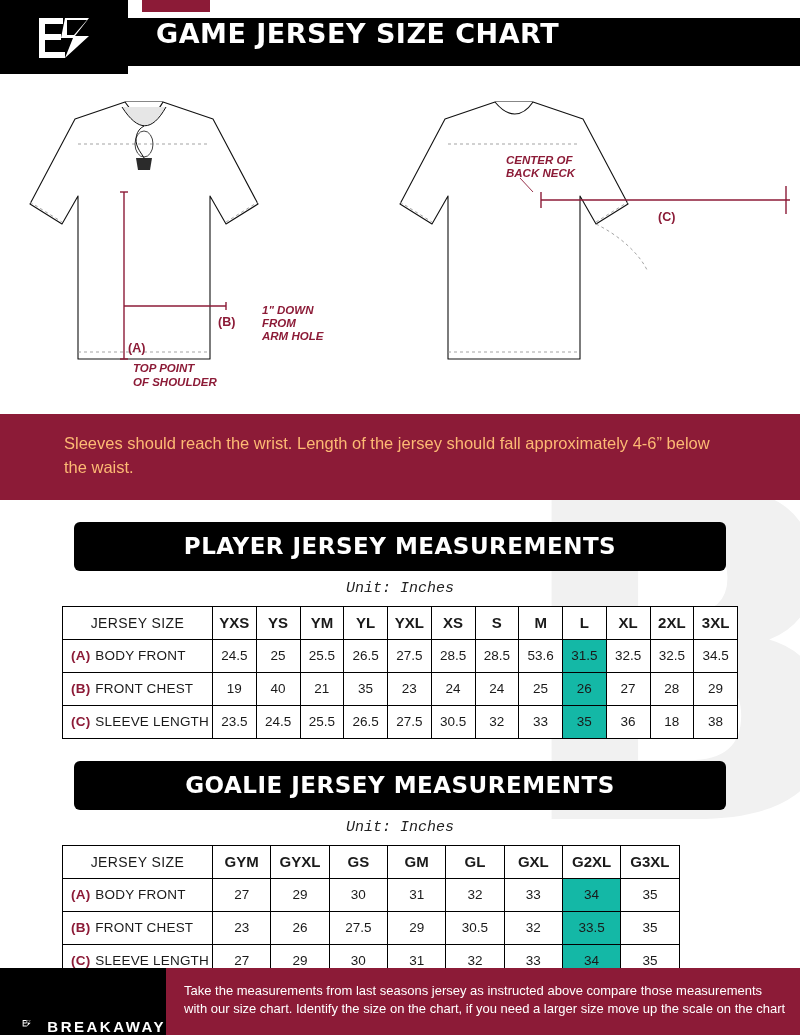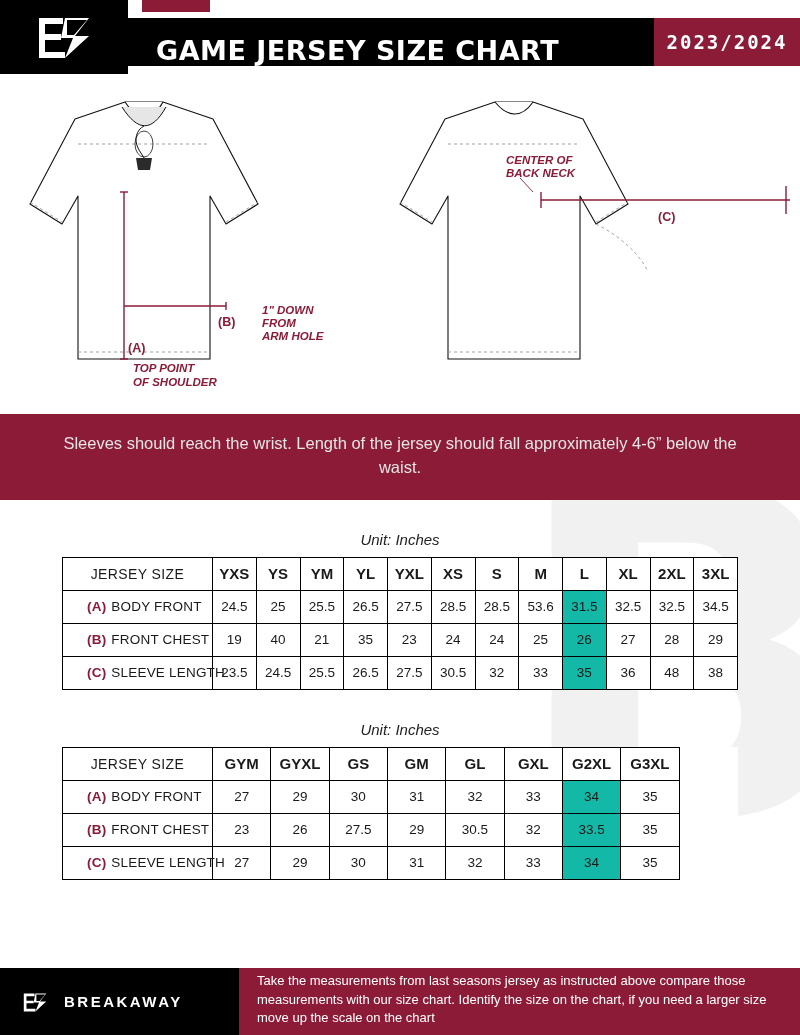--- a/index.html
+++ b/index.html
@@ -43,21 +43,21 @@
     background: #000000;
     display: flex; align-items: center; justify-content: center;
   }
   .logo-mark {
     width: 58px; height: 46px; position: relative;
   }
   .title-plate {
     position: absolute; left: 128px; top: 18px;
     right: 0; height: 48px;
     background: #000000;
-    display: flex; align-items: flex-end;
+    display: flex; align-items: flex-start;
   }
   .title-plate .title {
     color: #ffffff;
     font-family: "DejaVu Sans", sans-serif;
     font-weight: bold;
     font-size: 27px;
     letter-spacing: 0.5px;
     padding-left: 28px;
     flex: 1;
     white-space: nowrap;
@@ -83,23 +83,23 @@
     position: relative;
     height: 340px;
     background: #ffffff;
     z-index: 2;
   }
   .diagram svg { display: block; }
 
   
   .note-band {
     background: #8c1b37;
-    color: #e5e5e5;
-    text-align: center;
-    padding: 18px 41px 20px;
+    color: #fdba74;
+    text-align: left;
+    padding: 18px 64px 20px;
     font-size: 16.5px;
     line-height: 1.45;
     position: relative; z-index: 2;
   }
 
   
   .section {
     position: relative; z-index: 2;
     background: transparent;
     padding: 0 62px;
@@ -116,20 +116,21 @@
     padding: 11px 10px 12px;
     border-radius: 6px;
     margin: 0 12px;
   }
   .unit {
     text-align: center;
     font-style: italic;
     font-size: 15px;
     color: #222;
     margin: 9px 0 9px;
+    font-family: Liberation Mono, monospace;
   }
 
   table {
     width: 100%;
     border-collapse: collapse;
     background: #ffffff;
     table-layout: fixed;
   }
   th, td {
     border: 1px solid #000000;
@@ -138,21 +139,21 @@
     height: 33px;
     padding: 0 2px;
     background: #ffffff;
   }
   th {
     font-weight: bold;
     font-size: 15px;
   }
   .rowlabel {
     text-align: left;
-    padding-left: 24px;
+    padding-left: 8px;
     font-size: 13.5px;
     letter-spacing: 0.2px;
     white-space: nowrap;
   }
   .rowlabel .tag {
     color: #8c1b37;
     font-weight: bold;
     margin-right: 5px;
   }
   .hdr-first {
@@ -165,22 +166,22 @@
   .blank { border: none; background: transparent; }
 
   
   .footer {
     position: absolute; left: 0; bottom: 0;
     width: 100%; height: 67px;
     display: flex;
     z-index: 3;
   }
   .footer-brand {
-    width: 239px; background: #000000;
-    display: flex; align-items: center; gap: 16px;
+    width: 166px; background: #000000;
+    display: flex; align-items: flex-end; gap: 16px;
     padding-left: 22px;
   }
   .footer-brand .bmark { width: 26px; height: 24px; position: relative; }
   .footer-brand .bname {
     color: #ffffff; font-size: 15px; letter-spacing: 2.5px; font-weight: bold;
   }
   .footer-text {
     flex: 1; background: #8c1b37; color: #ffffff;
     font-size: 13px; line-height: 1.42;
     padding: 9px 14px 12px 18px;
@@ -197,21 +198,20 @@
   <div class="logo-box">
     <svg class="logo-mark" viewBox="0 0 58 46">
       <polygon points="4,4 28,4 28,10 10,10 10,20 26,20 26,26 10,26 10,38 30,38 30,44 4,44" fill="#ffffff"></polygon>
       <polygon points="30,4 54,4 40,22 54,22 30,44 38,24 26,24" fill="#ffffff"></polygon>
       <polygon points="32,6 52,6 39,21 32,21" fill="#000000"></polygon>
     </svg>
   </div>
   <div class="header-white-notch"></div>
   <div class="title-plate">
     <div class="title">GAME JERSEY SIZE CHART</div>
-    <div class="season">2023/2024</div>
   </div>
 </div>
 
 <div class="diagram">
   <svg width="800" height="340" viewBox="0 0 800 340">
     <g fill="#ffffff" stroke="#111111" stroke-width="1.1" stroke-linejoin="round">
 
       <path d="M125,28 L75,45 L30,130 L62,150 L78,122 L78,285 L210,285 L210,122 L226,150 L258,130 L213,45 L163,28 Z"></path>
       <path d="M125,28 C138,48 152,48 163,28" fill="#ffffff"></path>
       <path d="M122,33 C138,58 152,58 166,33" fill="#e6e6e6" stroke="#111111" stroke-width="1"></path>
@@ -269,20 +269,21 @@
     <text x="128" y="278" font-family="Liberation Sans, sans-serif" font-size="12.5" font-weight="bold" fill="#8c1b37">(A)</text>
     <text x="133" y="298" font-family="Liberation Sans, sans-serif" font-style="italic" font-size="11.5" font-weight="bold" fill="#8c1b37">TOP POINT</text>
     <text x="133" y="312" font-family="Liberation Sans, sans-serif" font-style="italic" font-size="11.5" font-weight="bold" fill="#8c1b37">OF SHOULDER</text>
   </svg>
 </div>
 
 <div class="note-band">Sleeves should reach the wrist. Length of the jersey should fall approximately 4-6” below the waist.</div>
 
 <div class="section-gap"></div>
 <div class="section">
+  <div class="section-title">PLAYER JERSEY MEASUREMENTS</div>
   <div class="unit">Unit: Inches</div>
   <table>
     <thead>
       <tr>
         <th class="hdr-first" style="width:150px;">JERSEY SIZE</th>
       <th>YXS</th>
           <th>YS</th>
           <th>YM</th>
           <th>YL</th>
           <th>YXL</th>
@@ -331,29 +332,30 @@
           <td>23.5</td>
           <td>24.5</td>
           <td>25.5</td>
           <td>26.5</td>
           <td>27.5</td>
           <td>30.5</td>
           <td>32</td>
           <td>33</td>
           <td class="hl">35</td>
           <td>36</td>
-          <td>48</td>
+          <td>18</td>
           <td>38</td>
         </tr>
       </tbody>
   </table>
 </div>
 
 <div class="section-gap"></div>
 <div class="section">
+  <div class="section-title">GOALIE JERSEY MEASUREMENTS</div>
   <div class="unit">Unit: Inches</div>
   <table>
     <thead>
       <tr>
         <th class="hdr-first" style="width:150px;">JERSEY SIZE</th>
       <th>GYM</th>
           <th>GYXL</th>
           <th>GS</th>
           <th>GM</th>
           <th>GL</th>

